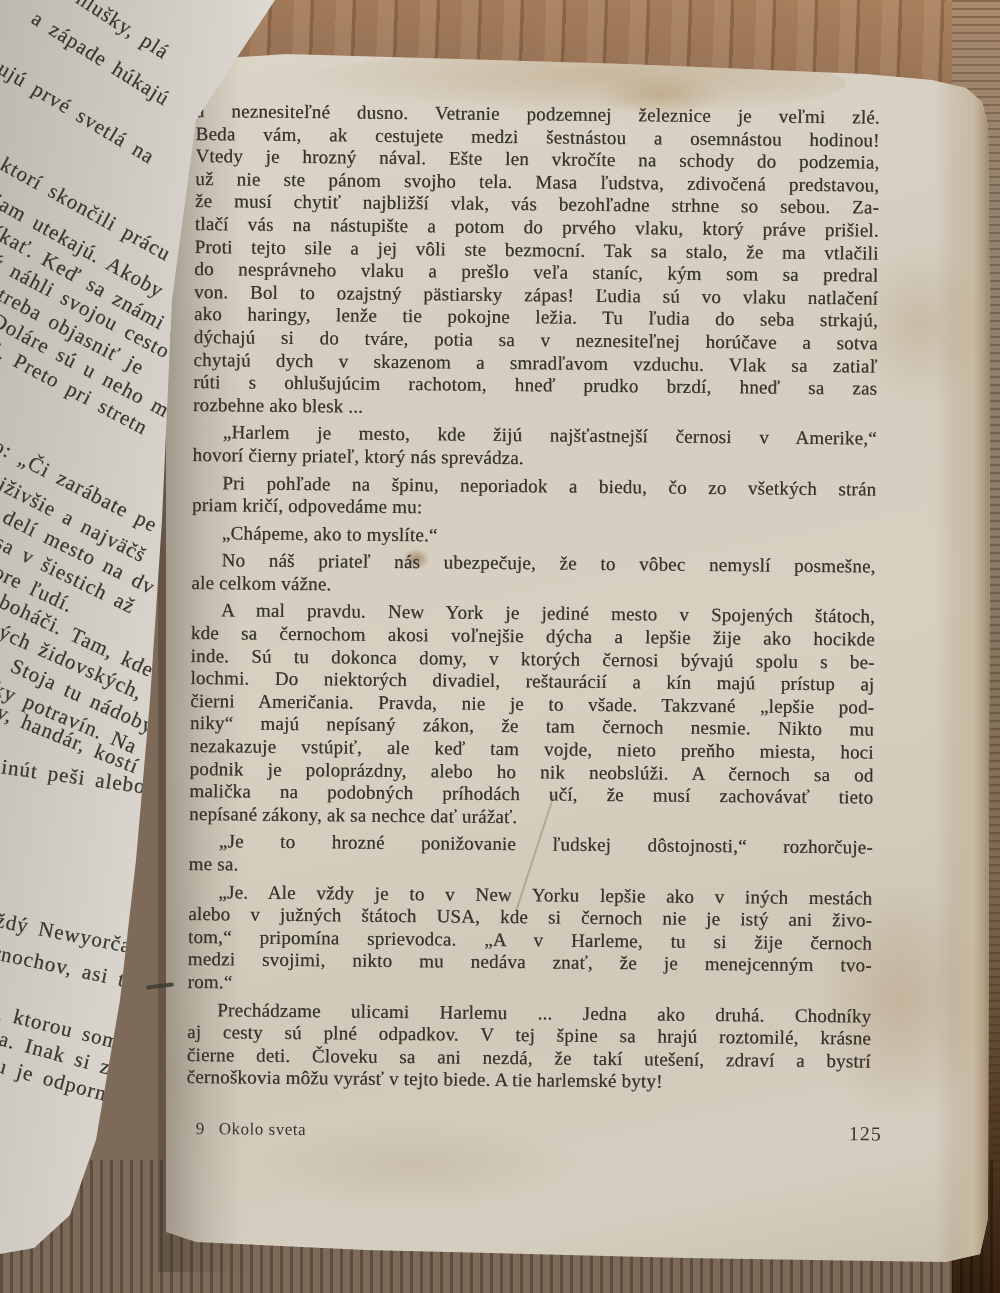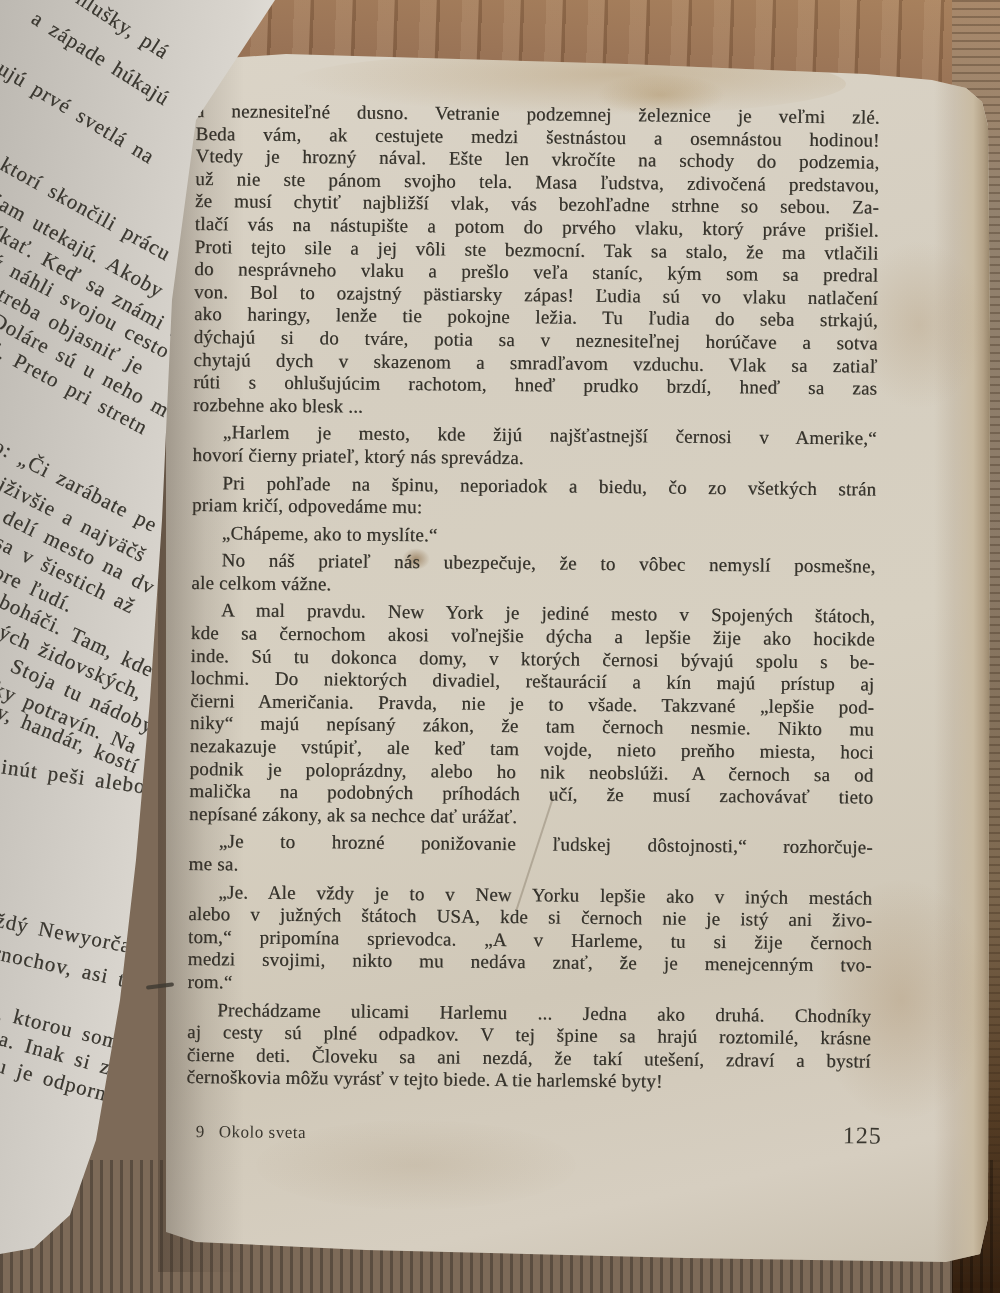--- a/index.html
+++ b/index.html
@@ -51,21 +51,21 @@
     text-shadow:.4px .2px 0 rgba(54,51,44,.6);}
   .para{margin-top:5px}
   .para:first-child{margin-top:0}
   .line{line-height:22.6px;height:22.6px;text-align:justify;text-align-last:justify;overflow:hidden}
   .line.last{text-align-last:left}
   .line.ind{text-indent:30px}
   #footer-row{position:absolute;left:30px;top:1076px;width:686px;
     transform:rotate(.55deg);transform-origin:left top;
     display:flex;justify-content:space-between;align-items:baseline;color:#3a372f}
   #footer-sig{font-size:17px;letter-spacing:.5px;display:flex;gap:14px}
-  #page-no{font-size:24px;letter-spacing:1px}
+  #page-no{font-size:20px;letter-spacing:1px}
 
   
   #pencil-dash{left:146px;top:984px;width:28px;height:4px;z-index:7;
     background:#3f3b33;border-radius:2px;transform:rotate(-7deg);opacity:.85}
 
   
   #spine-shade{left:158px;top:28px;width:86px;height:1244px;z-index:5;
     background:linear-gradient(90deg,rgba(59,48,38,.38),rgba(59,48,38,.12) 55%,rgba(59,48,38,0) 100%);}
   #left-page{left:0;top:0;width:280px;height:1262px;z-index:6;overflow:hidden;
     background:linear-gradient(97deg,#bdb9b2 0%,#ccc8c1 30%,#d9d5ce 56%,#e8e5df 74%,#f1eee9 85%,#d6d0c6 94%,#a99e8d 100%);

